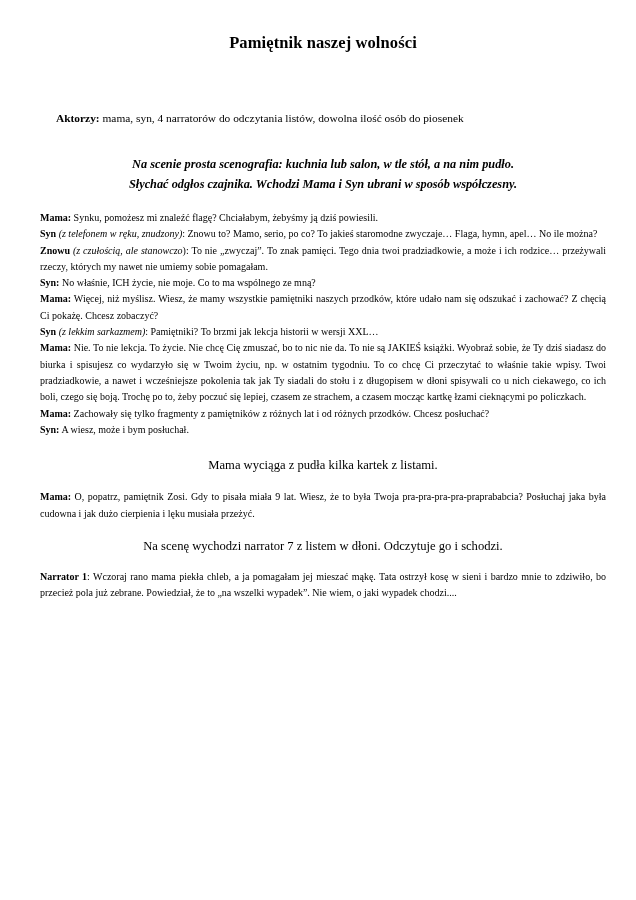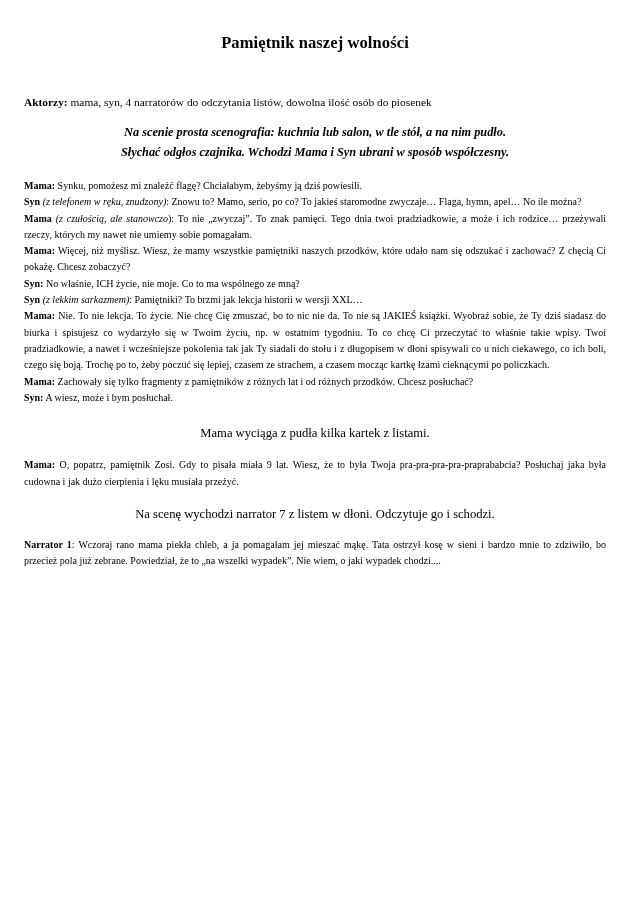--- a/index.html
+++ b/index.html
@@ -11,35 +11,35 @@
     width: 636px;
     height: 900px;
     font-family: "Liberation Serif", "DejaVu Serif", serif;
     color: #000000;
     -webkit-font-smoothing: antialiased;
   }
   .page {
     width: 636px;
     height: 900px;
     box-sizing: border-box;
-    padding: 0 30px 0 24px;
+    padding: 0 30px 0 40px;
     position: relative;
     overflow: hidden;
   }
   .doc-title {
     text-align: center;
     font-weight: bold;
     font-size: 16.5px;
     line-height: 1.2;
     margin: 0;
     padding-top: 33px;
     letter-spacing: 0.1px;
   }
   .cast-line {
-    margin: 0;
+    margin: 16px;
     padding-top: 42px;
     font-size: 11.4px;
     line-height: 1.35;
     text-align: left;
   }
   .cast-line .lead {
     font-weight: bold;
   }
   .stage-block {
     text-align: center;
@@ -106,29 +106,29 @@
 
   <p class="speech first-speech">
     <span class="who">Mama:</span><span class="dir"></span><span> Synku, pomożesz mi znaleźć flagę? Chciałabym, żebyśmy ją dziś powiesili.</span>
   </p>
 
   <p class="speech">
     <span class="who">Syn</span><span class="dir"> (z telefonem w ręku, znudzony)</span><span>: Znowu to? Mamo, serio, po co? To jakieś staromodne zwyczaje… Flaga, hymn, apel… No ile można?</span>
   </p>
 
   <p class="speech">
-    <span class="who">Mama</span><span class="dir"> (z czułością, ale stanowczo</span><span>): To nie „zwyczaj”. To znak pamięci. Tego dnia twoi pradziadkowie, a może i ich rodzice… przeżywali rzeczy, których my nawet nie umiemy sobie pomagałam.</span>
+    <span class="who">Znowu</span><span class="dir"> (z czułością, ale stanowczo</span><span>): To nie „zwyczaj”. To znak pamięci. Tego dnia twoi pradziadkowie, a może i ich rodzice… przeżywali rzeczy, których my nawet nie umiemy sobie pomagałam.</span>
+  </p>
+
+  <p class="speech">
+    <span class="who">Syn:</span><span class="dir"></span><span> No właśnie, ICH życie, nie moje. Co to ma wspólnego ze mną?</span>
   </p>
 
   <p class="speech">
     <span class="who">Mama:</span><span class="dir"></span><span> Więcej, niż myślisz. Wiesz, że mamy wszystkie pamiętniki naszych przodków, które udało nam się odszukać i zachować? Z chęcią Ci pokażę. Chcesz zobaczyć?</span>
-  </p>
-
-  <p class="speech">
-    <span class="who">Syn:</span><span class="dir"></span><span> No właśnie, ICH życie, nie moje. Co to ma wspólnego ze mną?</span>
   </p>
 
   <p class="speech">
     <span class="who">Syn</span><span class="dir"> (z lekkim sarkazmem)</span><span>: Pamiętniki? To brzmi jak lekcja historii w wersji XXL…</span>
   </p>
 
   <p class="speech">
     <span class="who">Mama:</span><span class="dir"></span><span> Nie. To nie lekcja. To życie. Nie chcę Cię zmuszać, bo to nic nie da. To nie są JAKIEŚ książki. Wyobraź sobie, że Ty dziś siadasz do biurka i spisujesz co wydarzyło się w Twoim życiu, np. w ostatnim tygodniu. To co chcę Ci przeczytać to właśnie takie wpisy. Twoi pradziadkowie, a nawet i wcześniejsze pokolenia tak jak Ty siadali do stołu i z długopisem w dłoni spisywali co u nich ciekawego, co ich boli, czego się boją. Trochę po to, żeby poczuć się lepiej, czasem ze strachem, a czasem mocząc kartkę łzami cieknącymi po policzkach.</span>
   </p>
 

